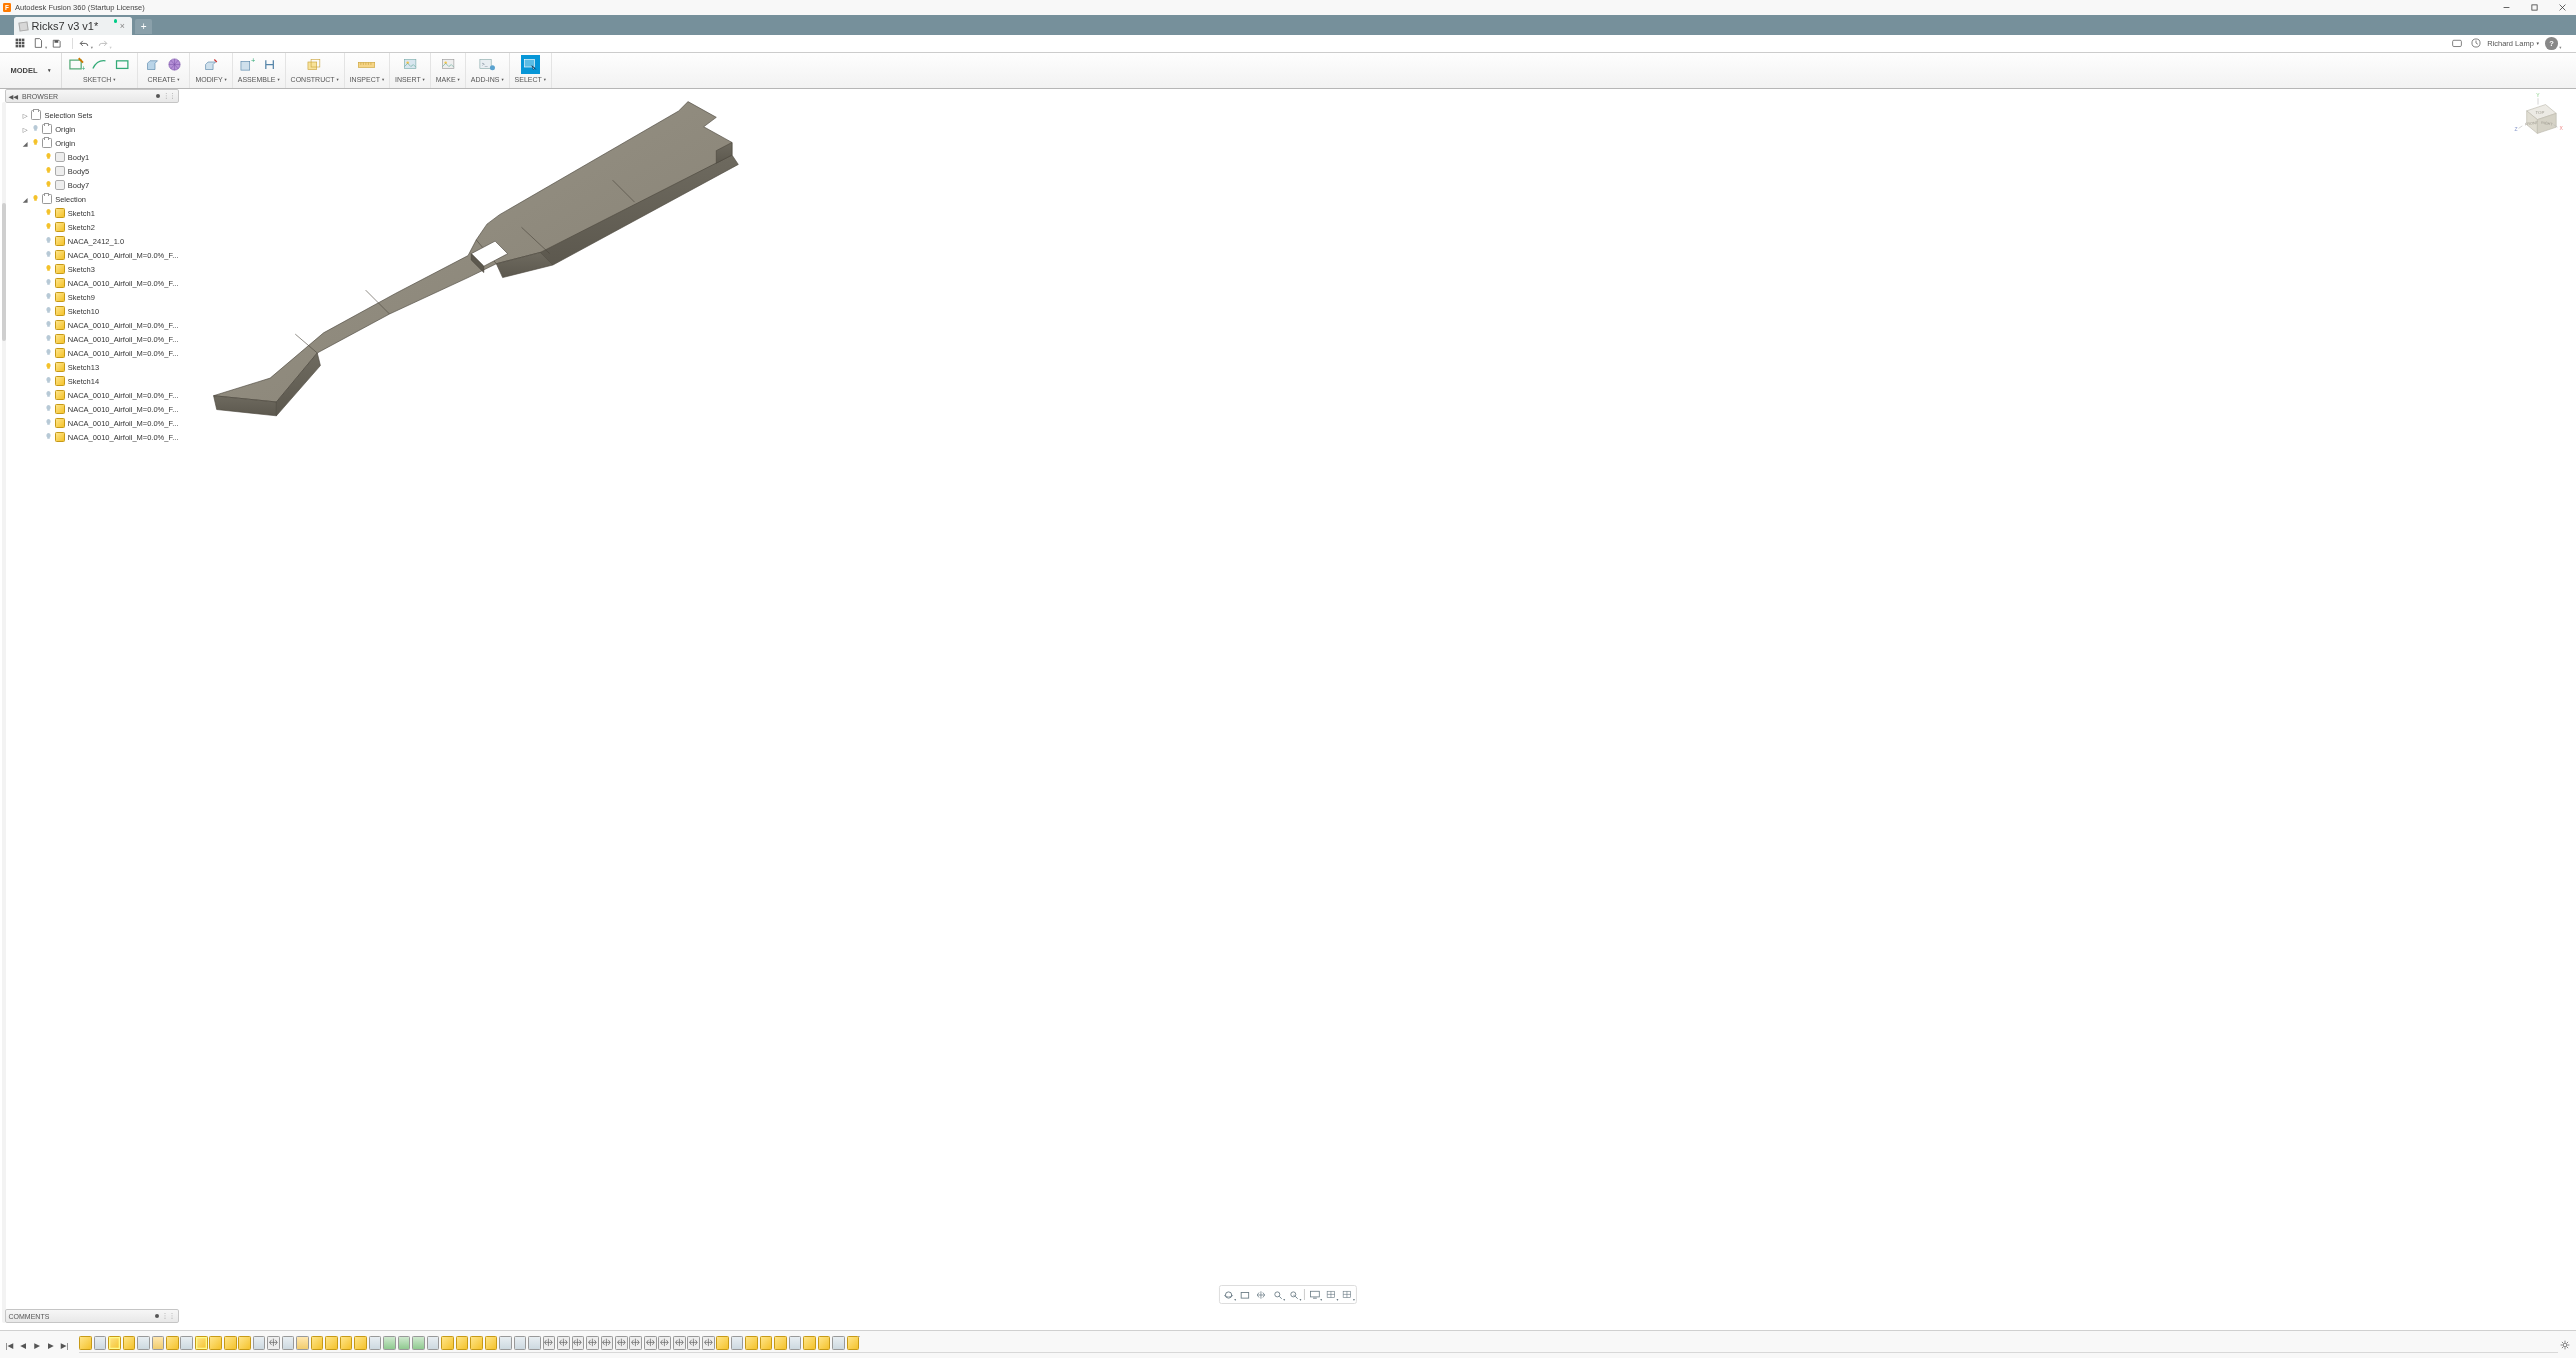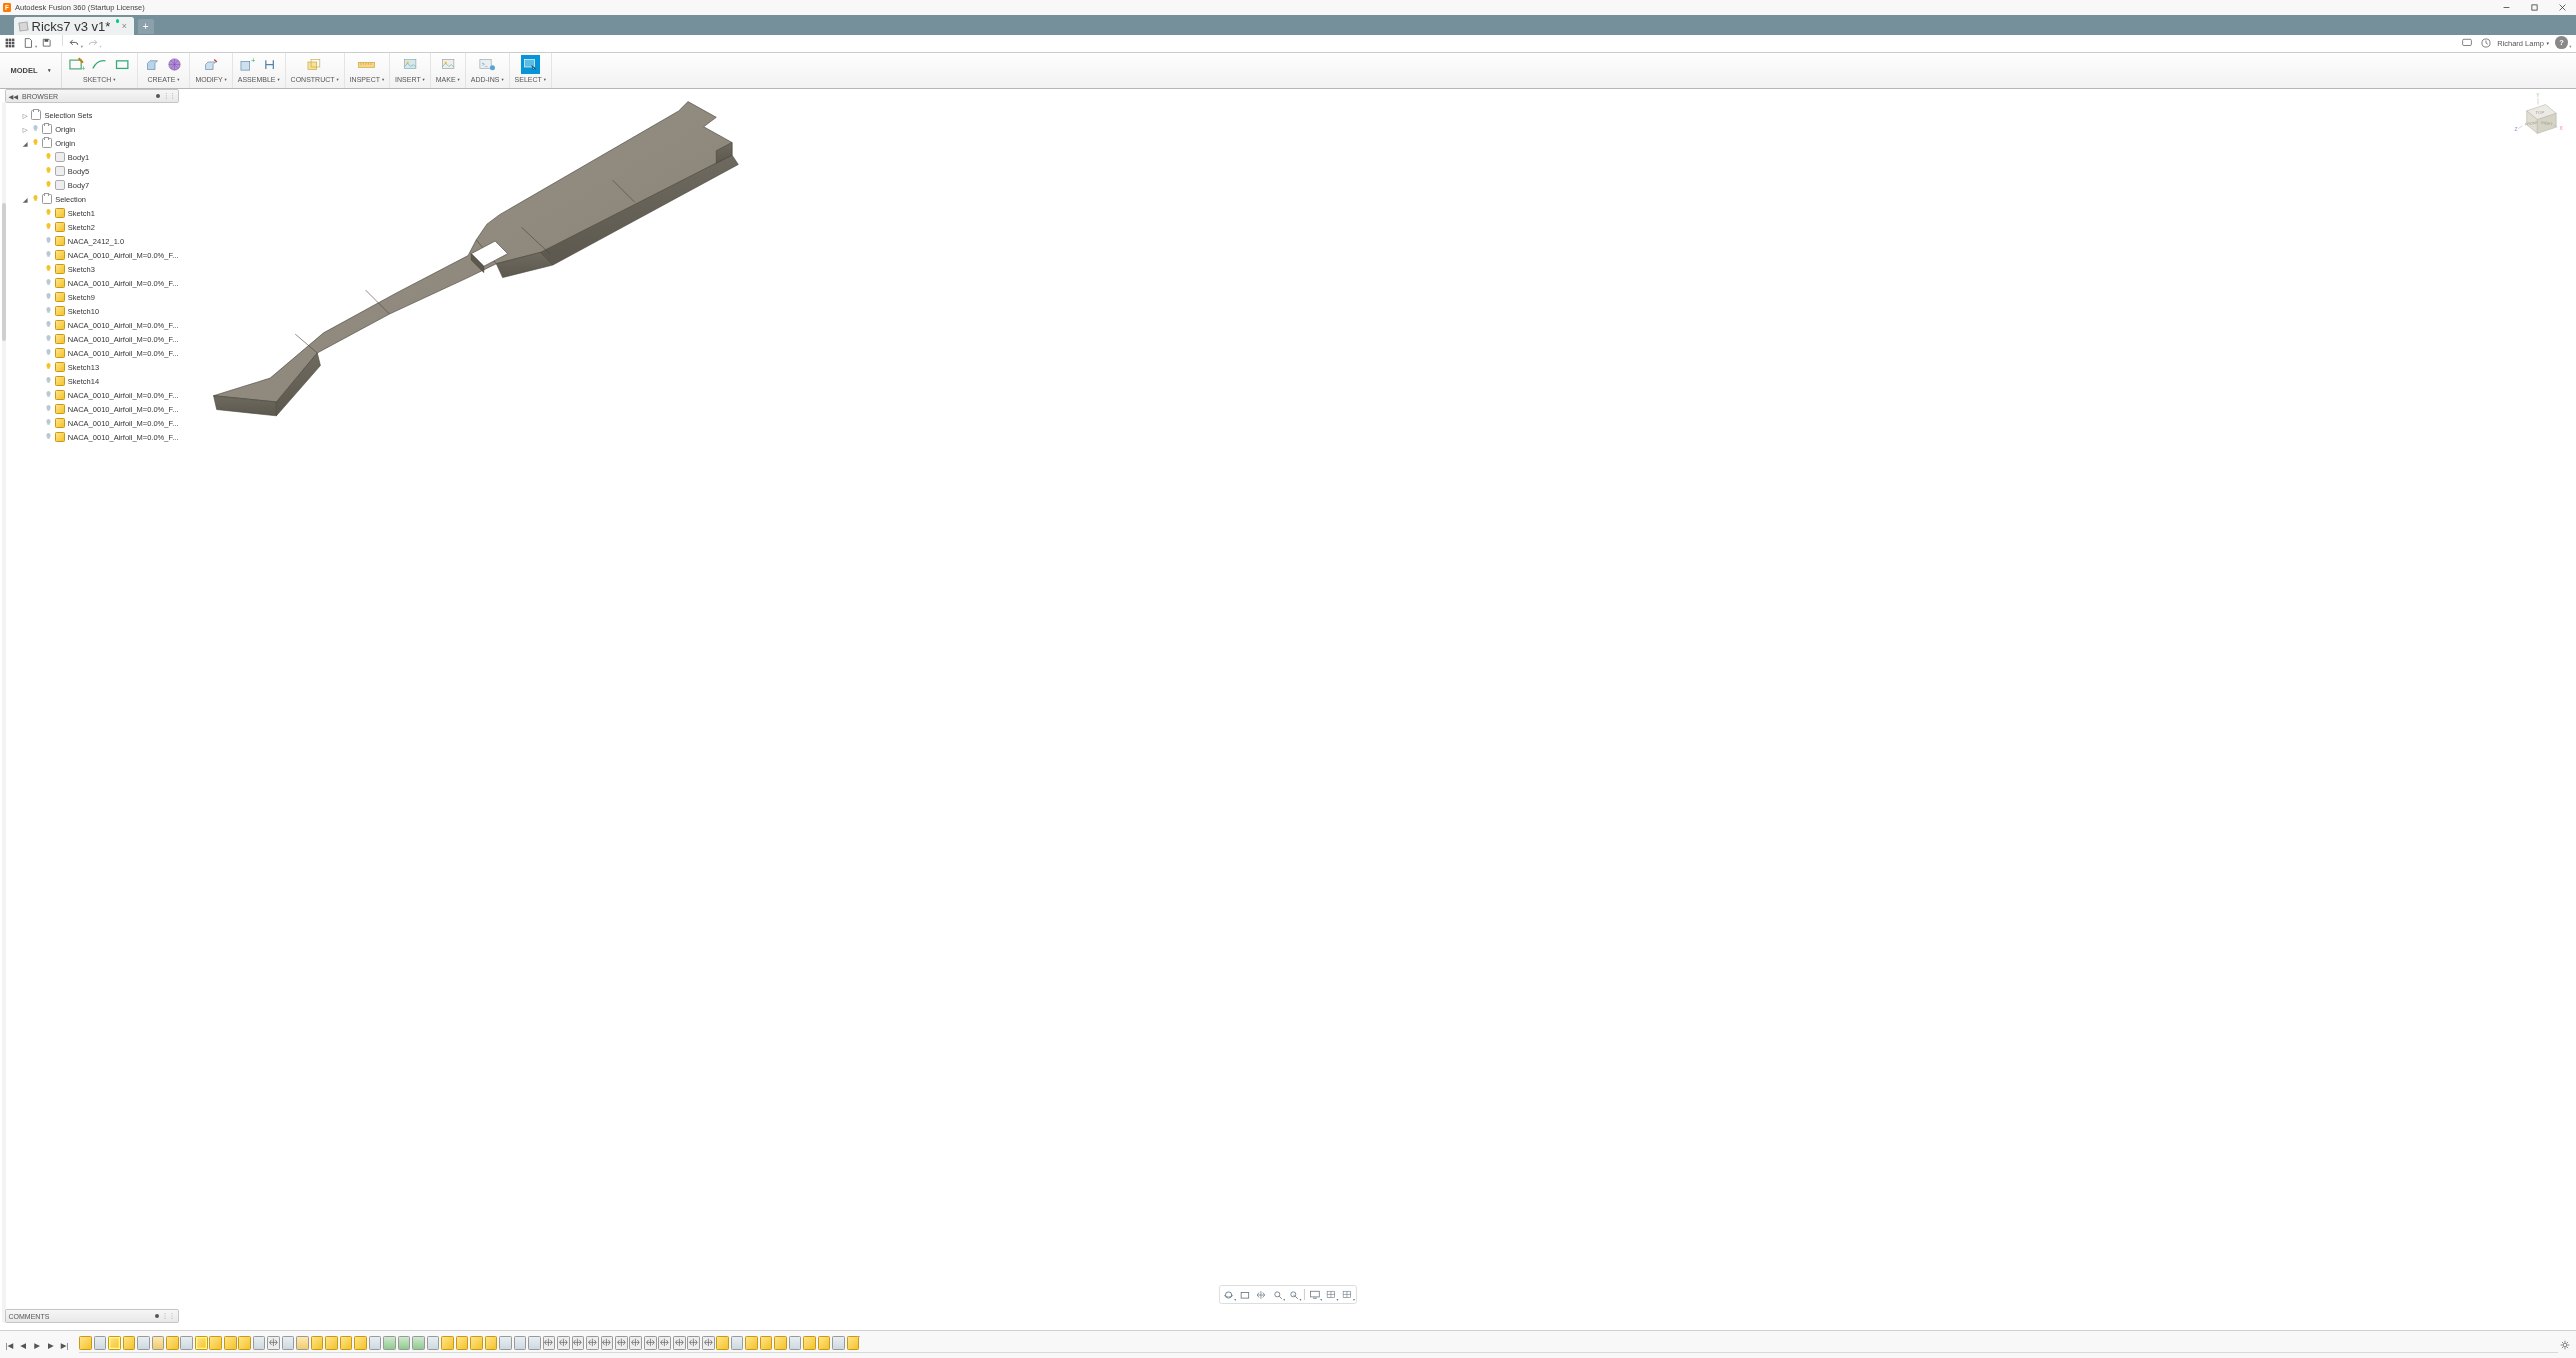--- a/index.html
+++ b/index.html
@@ -11,27 +11,27 @@
   .app-icon { width: 8.8px; height: 8.8px; background: #ff7a00; color: #fff; font-weight: bold; font-size: 6.3px; display: flex; align-items: center; justify-content: center; margin-right: 3.8px; border-radius: 1.3px; }
   .title-text { font-size: 7.5px; color: #444; }
   .win-controls { position: absolute; right: 0; top: 0; display: flex; }
   .win-btn { width: 28px; height: 15px; display: flex; align-items: center; justify-content: center; color: #555; cursor: pointer; }
   .win-btn svg { width: 7px; height: 7px; }
 
   
   .tab-bar { height: 20px; background: #76909b; display: flex; align-items: flex-end; padding-left: 14px; }
   .doc-tab { height: 17.6px; background: #eef1f2; border-radius: 2.5px 2.5px 0 0; display: flex; align-items: center; padding: 0 5px 0 5px; margin-right: 2.5px; position: relative; }
   .doc-tab .cube { width: 8.8px; height: 8.8px; background: #d7d7d7; border: 0.6px solid #aaa; margin-right: 3.8px; transform: skewY(-8deg) skewX(8deg); }
-  .doc-tab .tab-label { font-size: 13px; color: #333; margin-right: 9px;}
+  .doc-tab .tab-label { font-size: 11px; color: #333; margin-right: 19px;}
   .doc-tab .dot { width:3.8px;height:3.8px;border-radius:50%;background:#0c8; position:absolute; top:1.9px; right:15px;}
   .doc-tab .close-x { color: #888; font-size: 8.8px; padding: 0 2.5px; cursor: pointer;}
   .add-tab { width: 16.4px; height: 15px; background: #8aa0aa; display:flex; align-items:center; justify-content:center; color:#fff; font-size:10px; margin-left:0.6px; margin-bottom:1.3px; border-radius:1.9px 1.9px 0 0; cursor:pointer;}
 
   
-  .qat { height: 17.6px; background: #fff; border-bottom: 0.6px solid #ccc; display:flex; padding: 0 2px; }
+  .qat { height: 17.6px; background: #fff; border-bottom: 0.6px solid #ccc; display:flex; align-items:center; padding: 0 12px; }
   .qat .qbtn { width: 15px; height: 15px; display:flex; align-items:center; justify-content:center; color:#666; margin-right: 3.8px; cursor:pointer; position:relative;}
   .qat .qbtn .caret { font-size:4.4px; position:absolute; right:-1.3px; bottom:0.6px; color:#888;}
   .qat .sep { width:0.6px; height:11.3px; background:#ddd; margin:0 3.8px;}
   .qat .spacer { flex:1; }
   .qat .user { display:flex; align-items:center; color:#555; cursor:pointer; margin-right:6.3px; font-size:7.5px;}
   .qat .user .caret { font-size:5px; margin-left:2.5px;}
   .qat .help { width:12.6px;height:12.6px;border-radius:50%;background:#888;color:#fff;display:flex;align-items:center;justify-content:center;margin-right:2.5px;font-weight:bold;font-size:7.5px;}
 
   
   .ribbon { height: 36px; background: linear-gradient(#fefefe,#f2f2f2); border-bottom:1.3px solid #b6b6b6; display:flex; align-items:stretch; }

